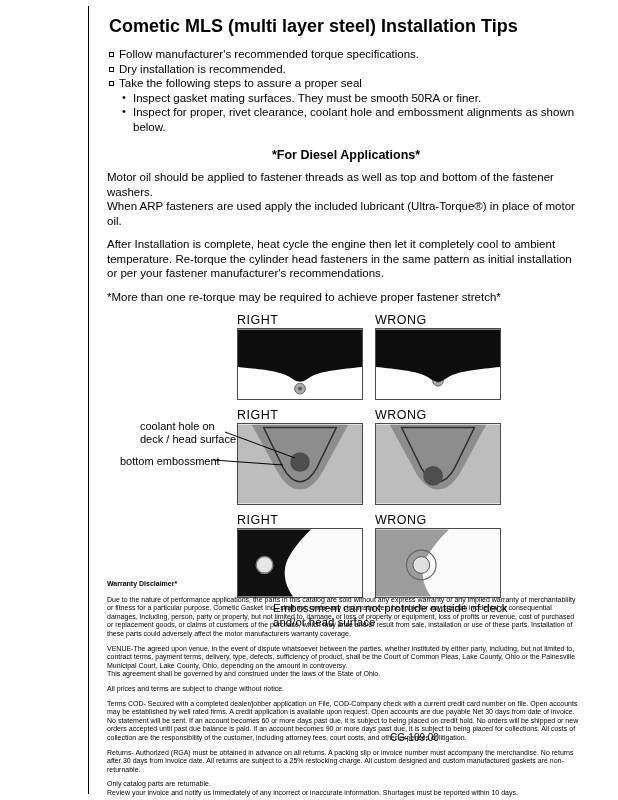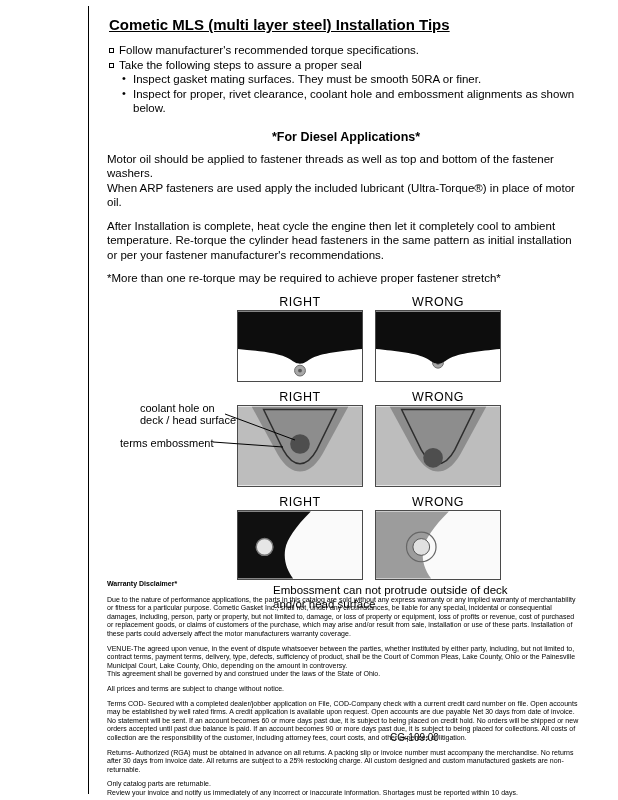--- a/index.html
+++ b/index.html
@@ -2,34 +2,34 @@
 <html><head>
 <meta charset="utf-8">
 <style>
   html,body{margin:0;padding:0;}
   body{
     width:618px;height:800px;background:#ffffff;color:#000;
     font-family:"Liberation Sans", sans-serif;position:relative;overflow:hidden;
   }
   .left-rule{position:absolute;left:88px;top:6px;height:788px;width:1px;background:#000;}
   .content{position:absolute;left:107px;top:16px;width:478px;}
-  .title{font-size:15px;font-weight:bold;text-decoration:underline;margin:0 0 10px 2px;}
+  .title{font-size:18px;font-weight:bold;margin:0 0 10px 2px;}
   .tips{font-size:11.5px;line-height:14.5px;}
   .tip{position:relative;padding-left:12px;}
   .tip .sq{position:absolute;left:2px;top:5px;width:3px;height:3px;border:1px solid #000;}
   .subtip{position:relative;padding-left:26px;}
   .subtip .dot{position:absolute;left:15px;top:-1px;font-size:11px;}
   .diesel-heading{font-size:12.5px;font-weight:bold;margin:14px 0 6px 0;text-align:center;}
   .content p{font-size:11.5px;line-height:14.5px;margin:8px 0 9px 0;white-space:pre-line;}
   .note{margin-top:12px;}
   .figures{margin-left:130px;margin-top:8px;width:264px;}
   .figrow{margin-bottom:6px;}
   .figrow-rel{position:relative;}
   .fig-labels{display:flex;gap:12px;}
-  .fig-labels div{width:126px;text-align:center;font-size:12.5px;letter-spacing:.5px;line-height:15px;}
+  .fig-labels div{width:126px;font-size:12.5px;letter-spacing:.5px;line-height:15px;}
   .fig-images{display:flex;gap:12px;}
   .fig-images svg{display:block;border:1px solid #4a4a4a;}
   .fig-caption{font-size:11.5px;line-height:14px;margin-top:3px;}
   .fig-caption.wrap{width:252px;margin-left:36px;}
   .callout{position:absolute;font-size:11px;line-height:12.5px;}
   .callout1{left:33px;top:12px;width:96px;}
   .callout2{left:13px;top:47px;white-space:nowrap;}
   .callout-lines{position:absolute;left:0;top:0;pointer-events:none;}
   .legal{position:absolute;left:0;top:564px;width:474px;font-size:7px;line-height:8.6px;}
   .legal h3{font-size:7px;margin:0 0 7px 0;}
@@ -40,20 +40,21 @@
 <body>
 
 <div class="left-rule"></div>
 
 <div class="content">
 
   <h1 class="title">Cometic MLS (multi layer steel) Installation Tips</h1>
 
   <div class="tips">
     <div class="tip"><span class="sq"></span><span>Follow manufacturer's recommended torque specifications.</span></div>
+    <div class="tip"><span class="sq"></span><span>Dry installation is recommended.</span></div>
     <div class="tip"><span class="sq"></span><span>Take the following steps to assure a proper seal</span></div>
     <div class="subtip"><span class="dot">•</span><span>Inspect gasket mating surfaces.  They must be smooth 50RA or finer.</span></div>
     <div class="subtip"><span class="dot">•</span><span>Inspect for proper, rivet clearance, coolant hole and embossment alignments as shown below.</span></div>
   </div>
 
   <div class="diesel-heading">*For Diesel Applications*</div>
   <p>Motor oil should be applied to fastener threads as well as top and bottom of the fastener washers.
 When ARP fasteners are used apply the included lubricant (Ultra-Torque®) in place of motor oil.</p>
   <p>After Installation is complete, heat cycle the engine then let it completely cool to ambient
 temperature. Re-torque the cylinder head fasteners in the same pattern as initial installation
@@ -78,21 +79,21 @@
           <circle cx="63" cy="52" r="5.5" fill="#a8a8a8" stroke="#6b6b6b" stroke-width="1"></circle>
           <circle cx="63" cy="52" r="2" fill="#5a5a5a"></circle>
           <path d="M0,0 H126 V38 C106,40 84,42 74,48 C68,52 66,53 63,53 C60,53 58,52 52,48 C42,42 20,40 0,38 Z" fill="#0d0d0d"></path>
         </svg>
       </div>
     </div>
   </div>
 
   <div class="figrow-rel">
     <div class="callout callout1">coolant hole on deck / head surface</div>
-    <div class="callout callout2">terms embossment</div>
+    <div class="callout callout2">bottom embossment</div>
     <svg class="callout-lines" width="230" height="90" viewBox="0 0 230 90">
       <line x1="118" y1="24" x2="188" y2="50" stroke="#000" stroke-width="1"></line>
       <line x1="106" y1="52" x2="176" y2="57" stroke="#000" stroke-width="1"></line>
     </svg>
     <div class="figures figrow">
       <div class="fig-labels">
         <div>RIGHT</div>
         <div>WRONG</div>
       </div>
       <div class="fig-images">

